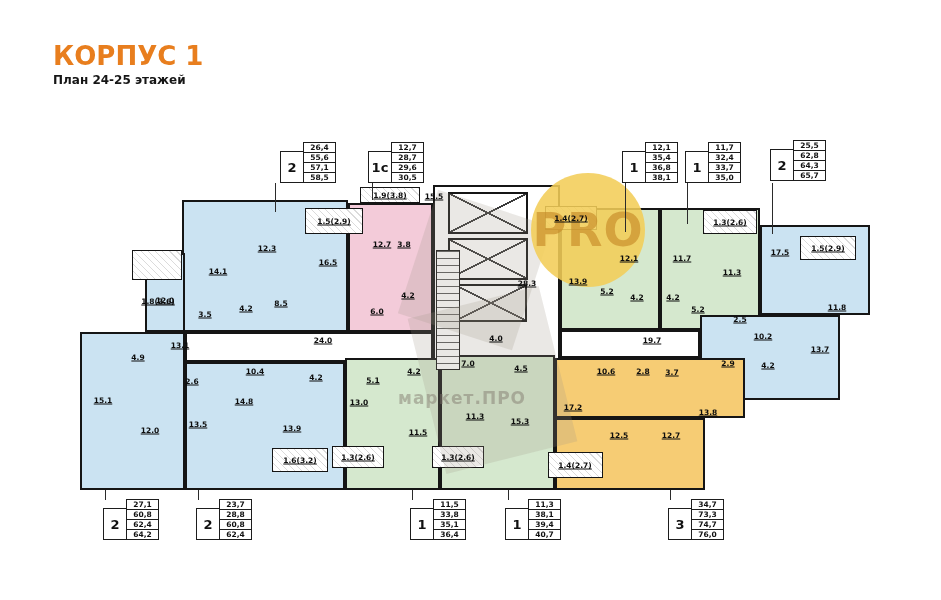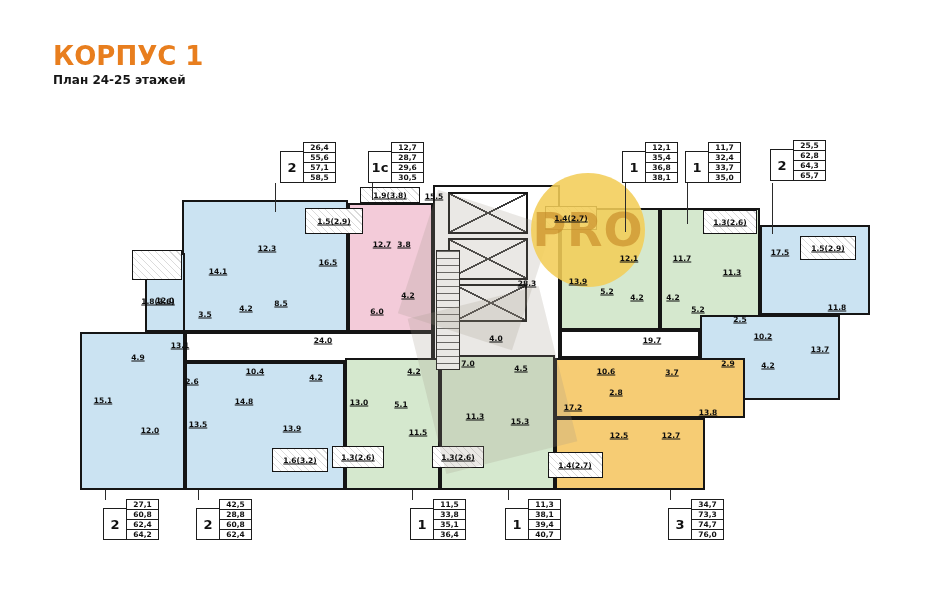--- a/index.html
+++ b/index.html
@@ -113,28 +113,28 @@
       <div class="room-label" style="left: 673px; top: 297px;">4.2</div>
       <div class="room-label" style="left: 698px; top: 309px;">5.2</div>
       <div class="room-label" style="left: 780px; top: 252px;">17.5</div>
       <div class="room-label" style="left: 837px; top: 307px;">11.8</div>
       <div class="room-label" style="left: 740px; top: 319px;">2.5</div>
       <div class="room-label" style="left: 763px; top: 336px;">10.2</div>
       <div class="room-label" style="left: 820px; top: 349px; text-align: right;">13.7</div>
       <div class="room-label" style="left: 728px; top: 363px;">2.9</div>
       <div class="room-label" style="left: 768px; top: 365px;">4.2</div>
       <div class="room-label" style="left: 606px; top: 371px;">10.6</div>
-      <div class="room-label" style="left: 616px; top: 371px; margin-top: 21px;">2.8</div>
+      <div class="room-label" style="left: 643px; top: 371px;">2.8</div>
       <div class="room-label" style="left: 672px; top: 372px;">3.7</div>
       <div class="room-label" style="left: 573px; top: 407px;">17.2</div>
       <div class="room-label" style="left: 708px; top: 412px;">13.8</div>
       <div class="room-label" style="left: 619px; top: 435px;">12.5</div>
       <div class="room-label" style="left: 671px; top: 435px;">12.7</div>
       <div class="room-label" style="left: 359px; top: 402px;">13.0</div>
-      <div class="room-label" style="left: 401px; top: 380px; margin-top: 24px;">5.1</div>
+      <div class="room-label" style="left: 373px; top: 380px;">5.1</div>
       <div class="room-label" style="left: 414px; top: 371px;">4.2</div>
       <div class="room-label" style="left: 418px; top: 432px;">11.5</div>
       <div class="room-label" style="left: 468px; top: 363px;">7.0</div>
       <div class="room-label" style="left: 521px; top: 368px;">4.5</div>
       <div class="room-label" style="left: 475px; top: 416px;">11.3</div>
       <div class="room-label" style="left: 520px; top: 421px;">15.3</div>
       <div class="room-label" style="left: 158px; top: 265px; margin-top: 36px;">1.8(3.6)</div>
       <div class="room-label" style="left: 334px; top: 221px;">1.5(2.9)</div>
       <div class="room-label" style="left: 390px; top: 195px;">1.9(3.8)</div>
       <div class="room-label" style="left: 571px; top: 218px;">1.4(2.7)</div>
@@ -151,20 +151,21 @@
       <div class="leader" style="left: 772px; top: 183px; width: 1px; height: 51px;"></div>
       <div class="leader" style="left: 105px; top: 490px; width: 1px; height: 11px;"></div>
       <div class="leader" style="left: 198px; top: 490px; width: 1px; height: 11px;"></div>
       <div class="leader" style="left: 412px; top: 490px; width: 1px; height: 11px;"></div>
       <div class="leader" style="left: 508px; top: 490px; width: 1px; height: 11px;"></div>
       <div class="leader" style="left: 670px; top: 490px; width: 1px; height: 11px;"></div>
     </div>
 
   <div class="wm-shape" style="left:415px;top:205px;width:120px;height:130px;transform:rotate(18deg);"></div>
   <div class="wm-shape" style="left:425px;top:300px;width:135px;height:160px;transform:rotate(-14deg);"></div>
+  <div id="wm-brand">маркет.ПРО</div>
   <div id="wm-circle">
     <span>PRO</span>
   </div>
 
   <div id="tables">
       <div class="legend-table" style="left: 280px; top: 143px;">
         <div class="lt-type">2</div>
         <div class="lt-vals">
           <div class="lt-val">26,4</div>
           <div class="lt-val">55,6</div>
@@ -213,21 +214,21 @@
         <div class="lt-vals">
           <div class="lt-val">27,1</div>
           <div class="lt-val">60,8</div>
           <div class="lt-val">62,4</div>
           <div class="lt-val">64,2</div>
         </div>
       </div>
       <div class="legend-table" style="left: 196px; top: 500px;">
         <div class="lt-type">2</div>
         <div class="lt-vals">
-          <div class="lt-val">42,5</div>
+          <div class="lt-val">23,7</div>
           <div class="lt-val">28,8</div>
           <div class="lt-val">60,8</div>
           <div class="lt-val">62,4</div>
         </div>
       </div>
       <div class="legend-table" style="left: 410px; top: 500px;">
         <div class="lt-type">1</div>
         <div class="lt-vals">
           <div class="lt-val">11,5</div>
           <div class="lt-val">33,8</div>

